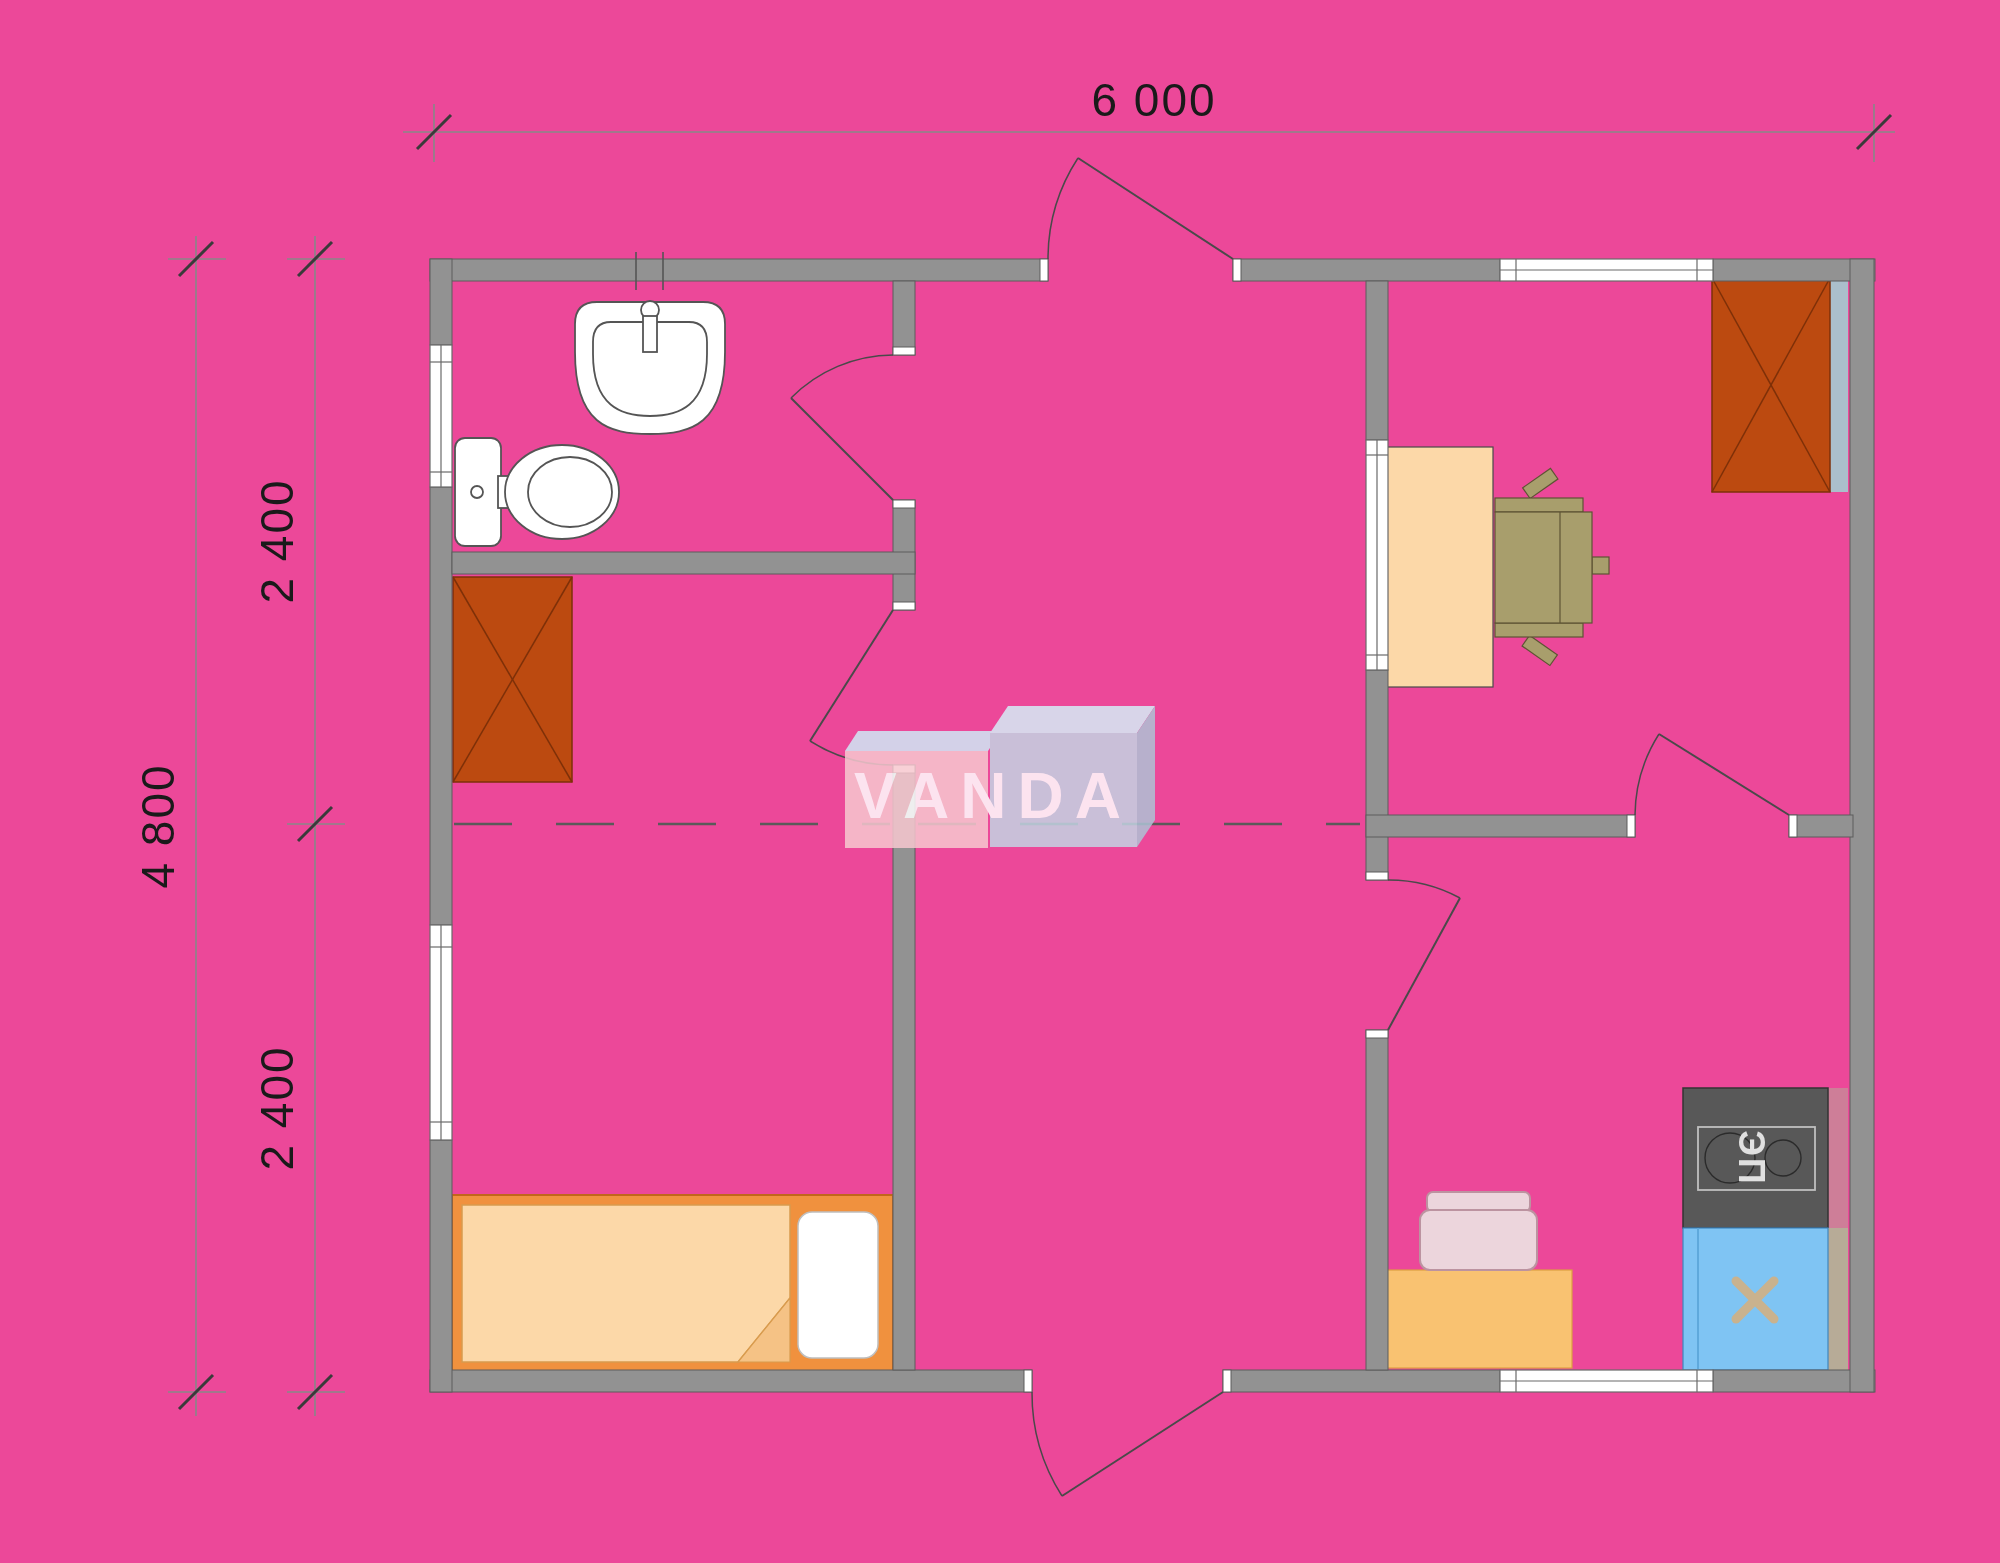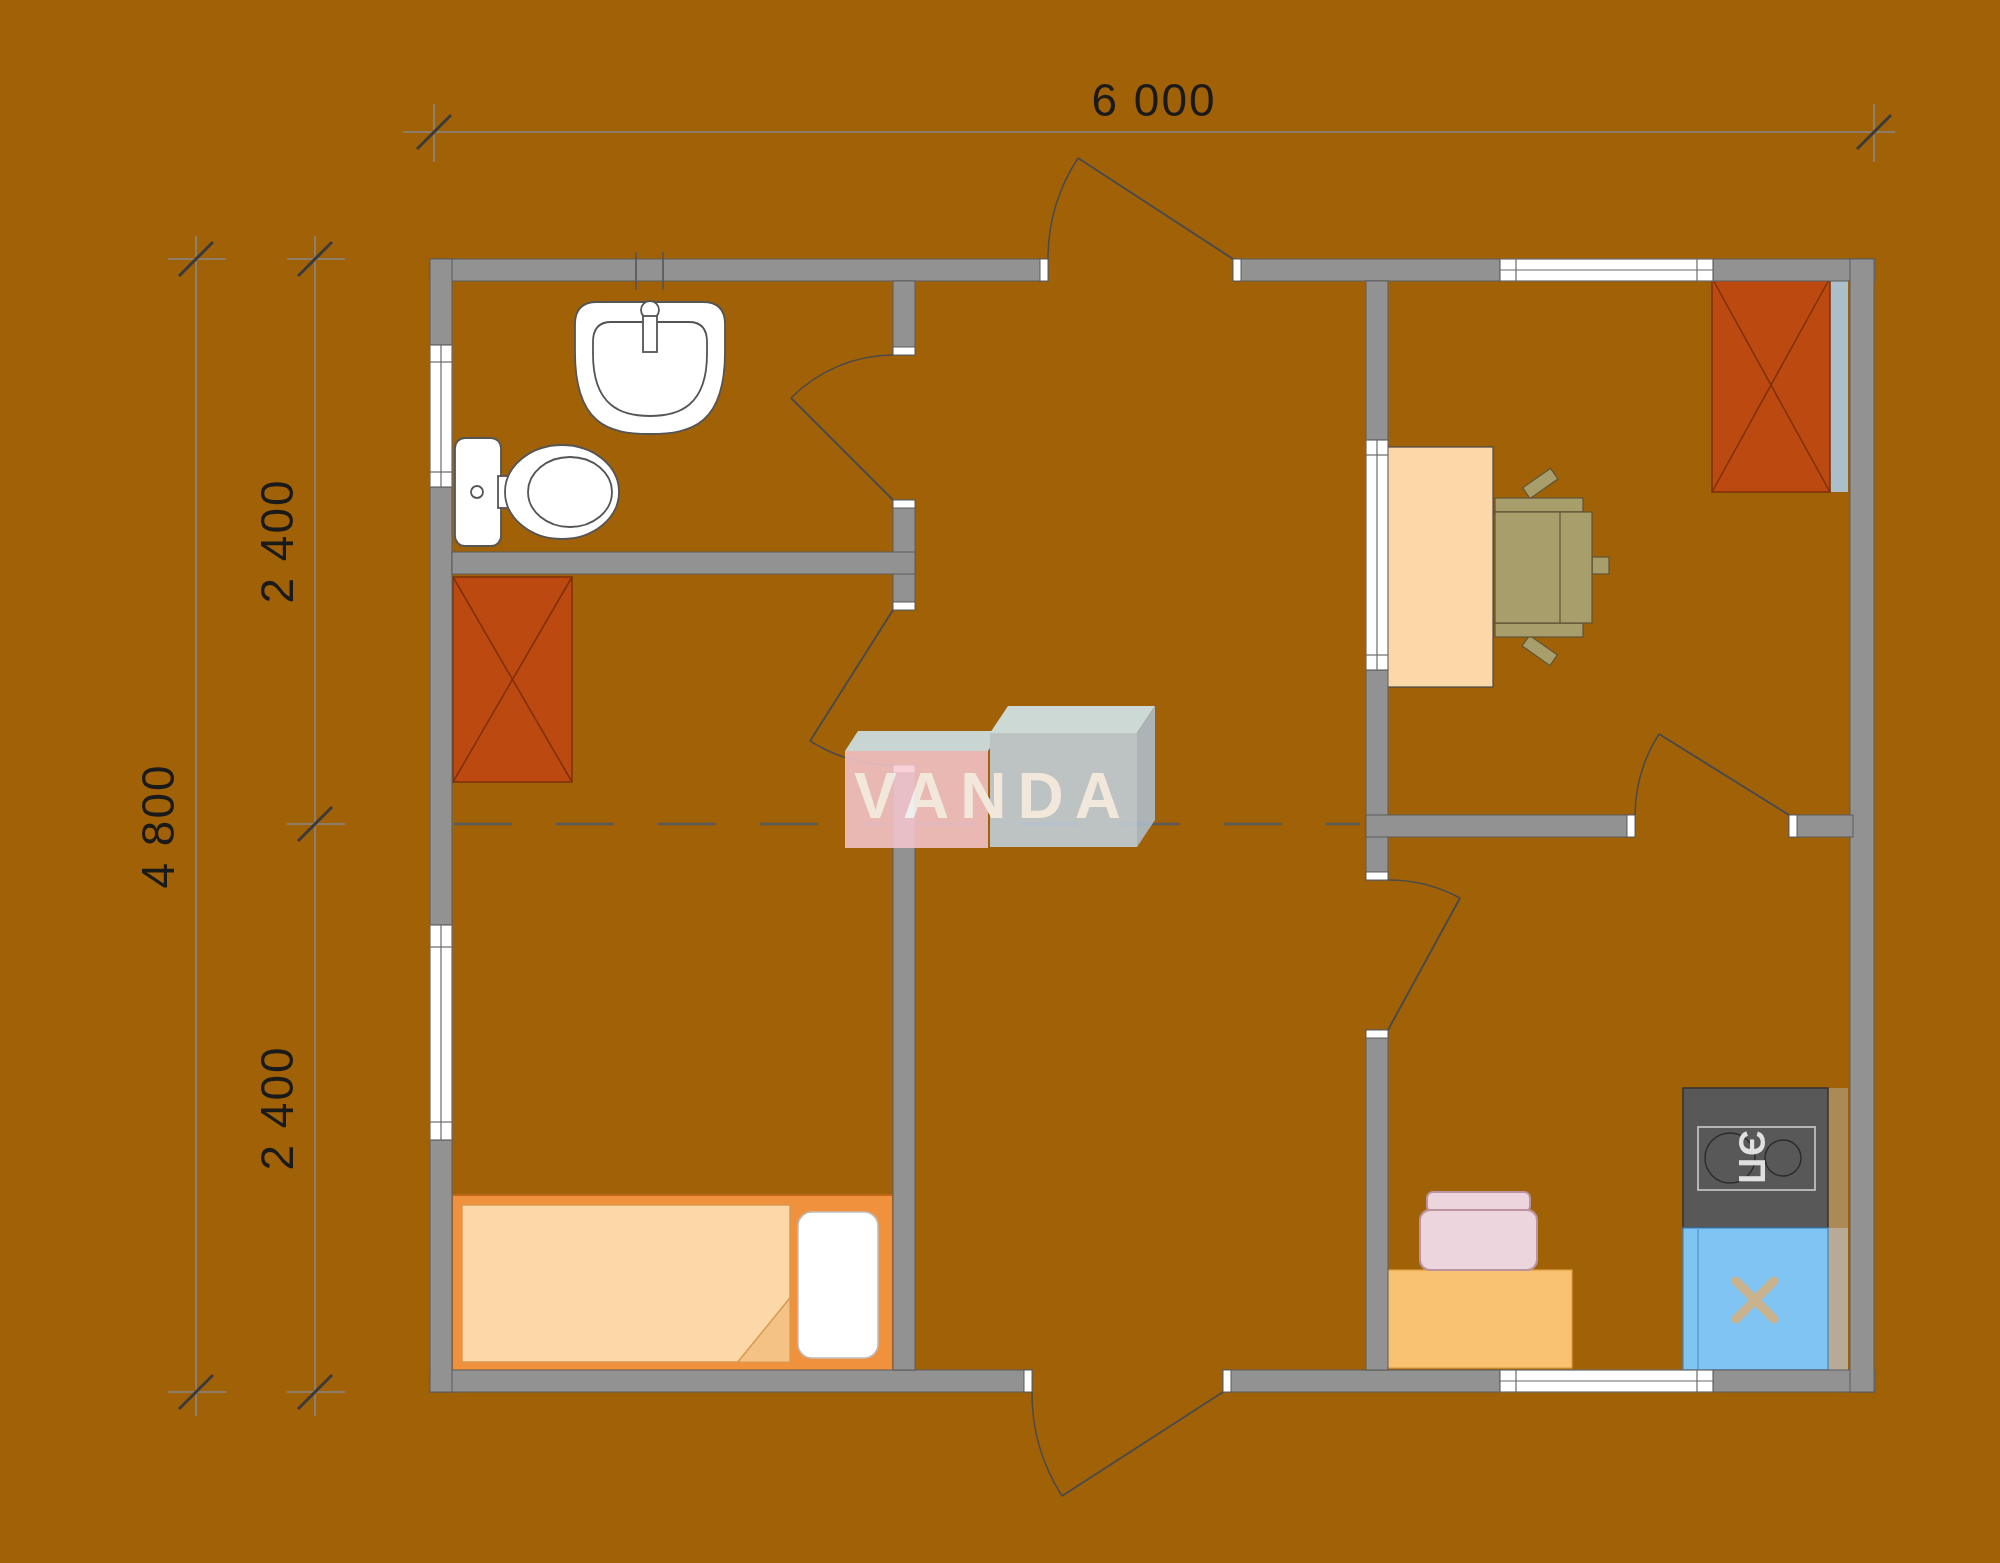--- a/index.html
+++ b/index.html
@@ -1,16 +1,16 @@
 <!DOCTYPE html>
 <html style="--wall: #929292; --wallStroke: #5c5c5c; --windowStroke: #6a6a6a; --door: #4a4a4a; --dash: #5a5a5a; --dimLine: #888888; --dimSlash: #3a3a3a; --dimText: #1a1a1a; --wardrobe: #bc4a10; --wardrobeStroke: #7e3008; --desk: #fcd8a8; --deskStroke: #4a4a4a; --chair: #a89e6c; --chairStroke: #5e5434; --bedFrame: #f0913e; --bedFrameStroke: #c2661a; --mattress: #fcd8a8; --mattressStroke: #d89b4e; --fold: #f5c285; --pillowStroke: #bfbfbf; --table: #f9c271; --tableStroke: #dd9e42; --pinkChair: #ecd5dc; --pinkChairStroke: #bc93a0; --stove: #585858; --stoveStroke: #333333; --stovePanel: #bfbfbf; --stoveText: #e0e0e0; --sink: #7fc4f3; --sinkStroke: #3f87c0; --sinkDoorLine: #5fa9dc; --sinkCross: #c9b28e; --shadowBlue: #abbfcb; --shadowTan: #b7ab97; --logoPink: #f7c8d0; --logoCyan: #cfeaf6; --logoBlueFront: #c3d4e3; --logoBlueTop: #d5eef8; --logoBlueSide: #aec3d6; --logoText: #ffffff;"><head>
 <meta charset="utf-8">
 <style>
   html,body{margin:0;padding:0;background:#ffffff;}
-  .stage{width:2000px;height:1563px;position:relative;background:#a16207;font-family:"Liberation Sans",sans-serif;}
+  .stage{width:2000px;height:1563px;position:relative;background:#ec4899;font-family:"Liberation Sans",sans-serif;}
   svg{display:block}
   .wall{fill:var(--wall);stroke:var(--wallStroke);stroke-width:1;}
   .cap{fill:#ffffff;stroke:var(--wallStroke);stroke-width:1;}
   .winbox{fill:#ffffff;stroke:var(--windowStroke);stroke-width:1.2;}
   .winline{stroke:var(--windowStroke);stroke-width:1.2;fill:none;}
   .door{stroke:var(--door);stroke-width:2;fill:none;}
   .doorarc{stroke:var(--door);stroke-width:1.5;fill:none;}
   .dimline{stroke:var(--dimLine);stroke-width:1.6;fill:none;}
   .dimslash{stroke:var(--dimSlash);stroke-width:3;fill:none;}
   .dimtext{fill:var(--dimText);font-size:46px;letter-spacing:2px;}

